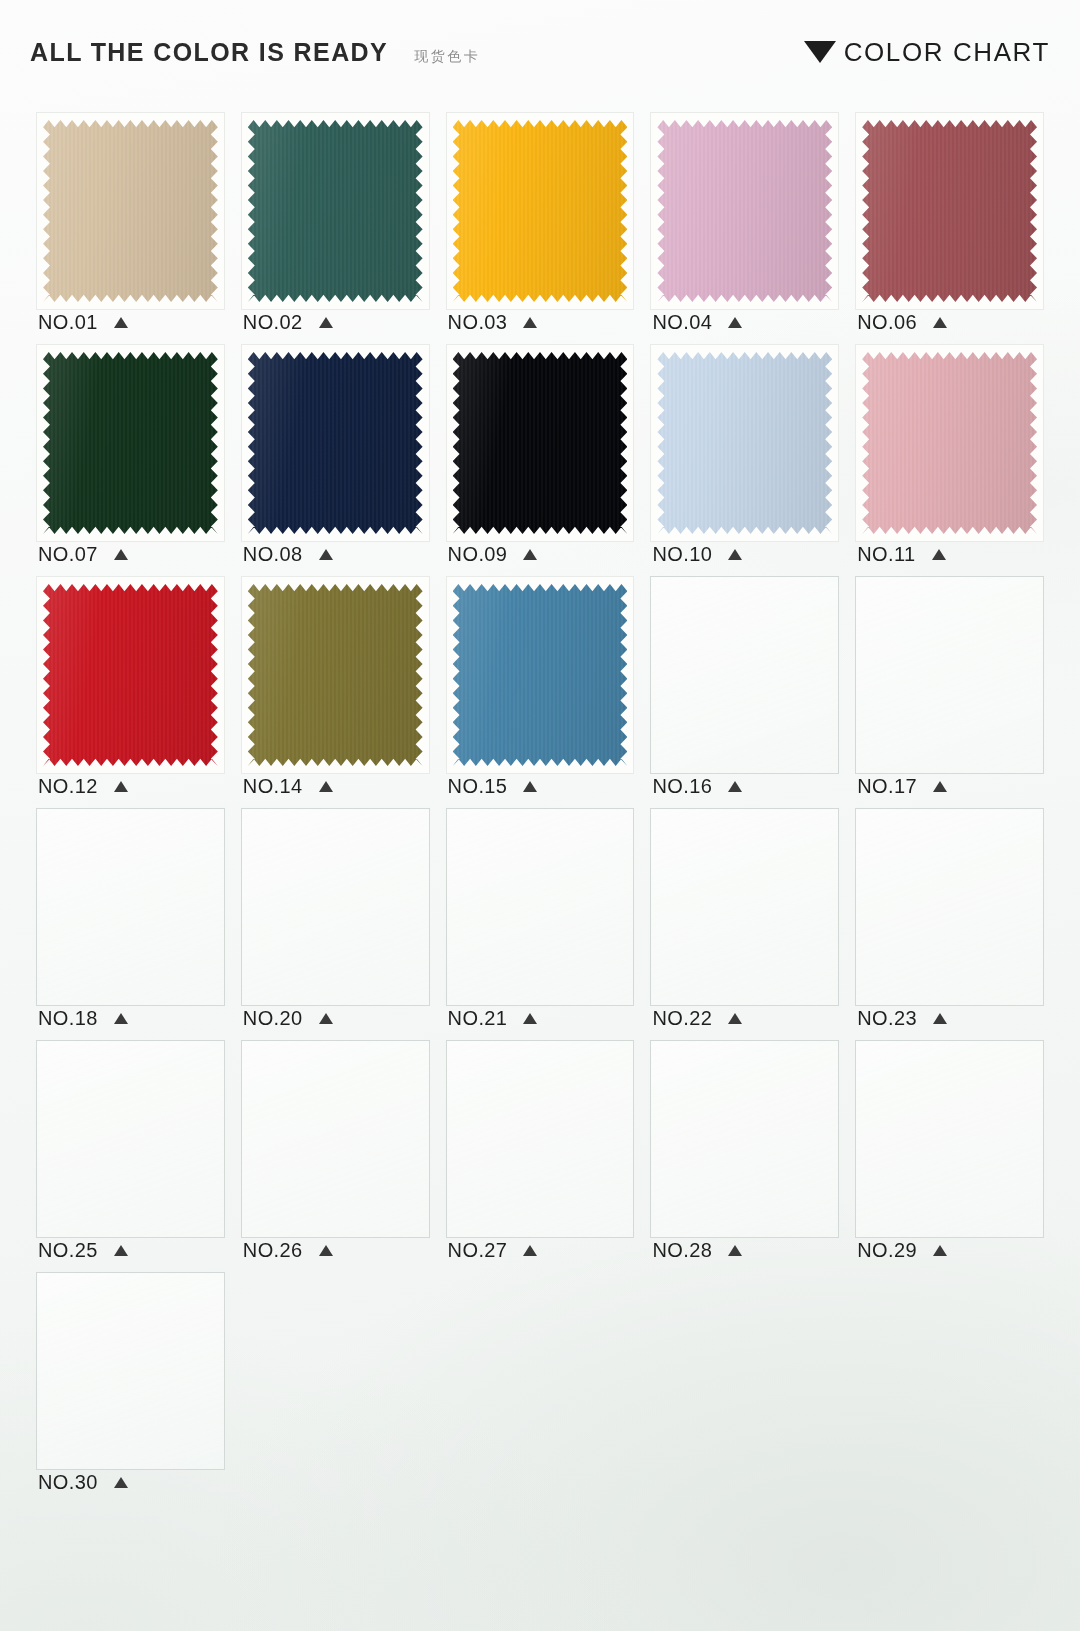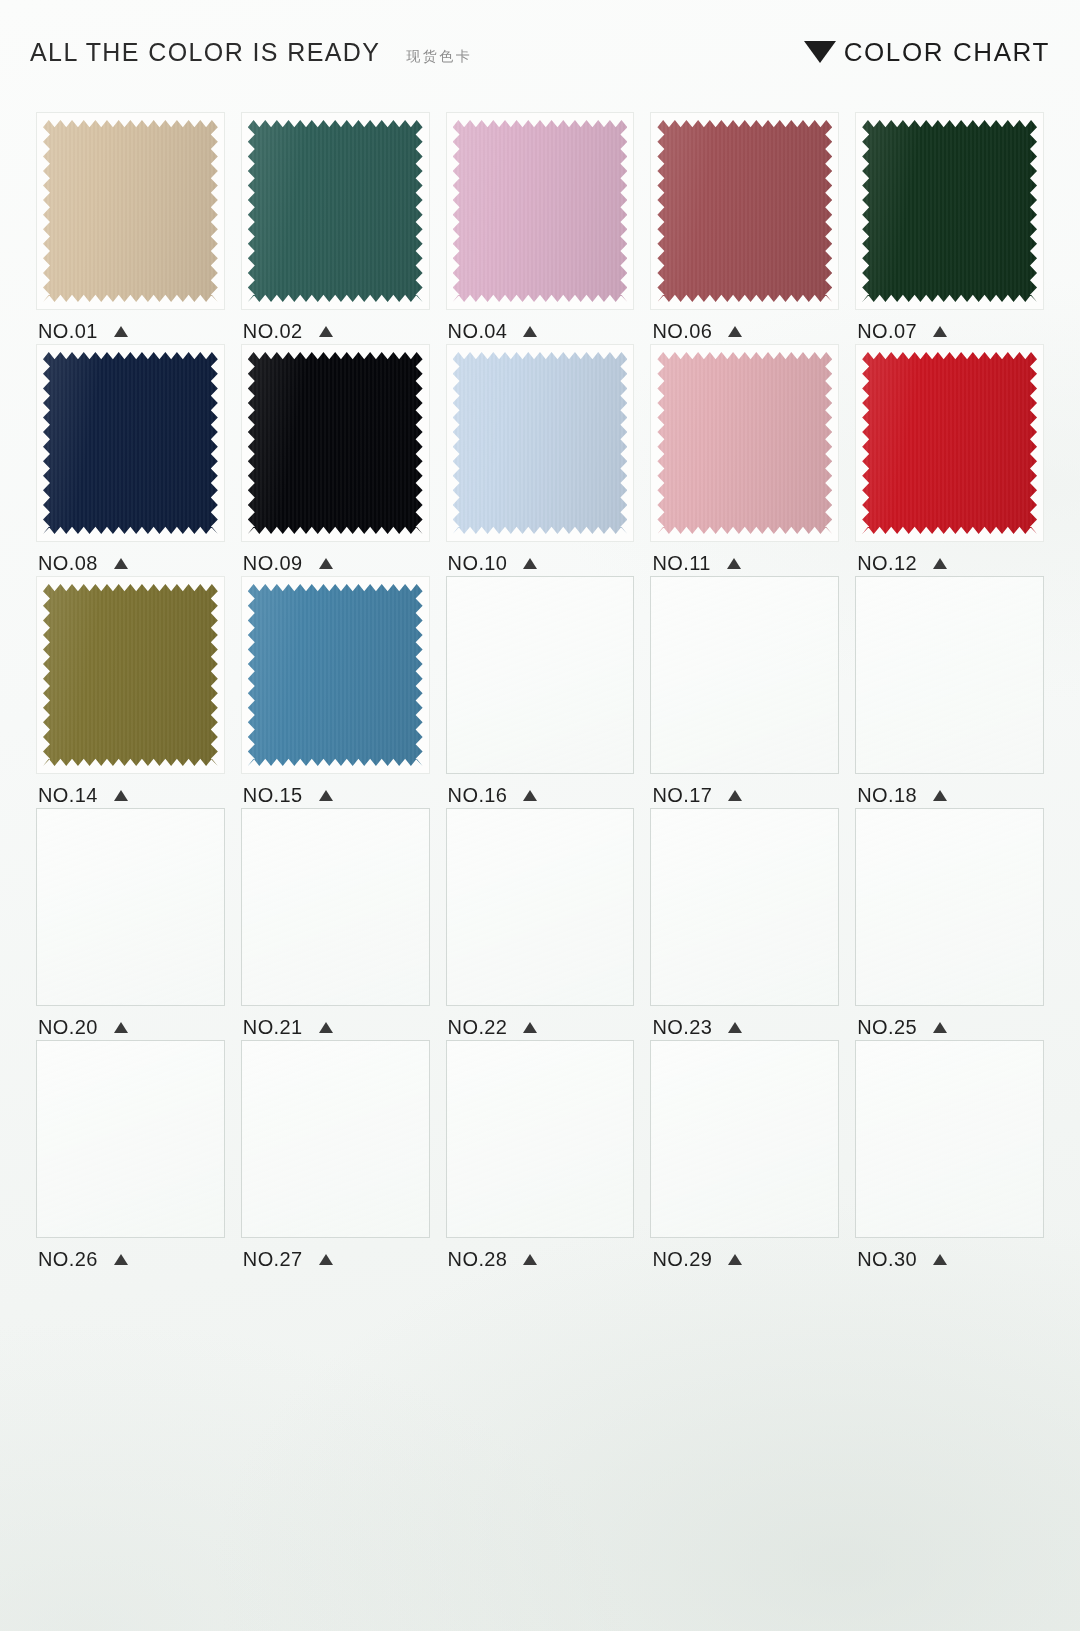--- a/index.html
+++ b/index.html
@@ -39,21 +39,21 @@
   }
   .header-left {
     display: flex;
     align-items: baseline;
     gap: 26px;
   }
   .title-en {
     font-size: 25px;
     letter-spacing: 1.4px;
     color: #2b2b2b;
-    font-weight: 400;
+    font-weight: 700;
     white-space: nowrap;
   }
   .title-cn {
     font-size: 14px;
     letter-spacing: 2.5px;
     color: #8d8d8d;
     font-weight: 400;
     white-space: nowrap;
   }
   .header-right {
@@ -162,21 +162,20 @@
     inset: 0;
     background:
       linear-gradient(100deg, rgba(255,255,255,0.10) 0%, rgba(255,255,255,0.0) 30%,
                       rgba(0,0,0,0.05) 72%, rgba(0,0,0,0.09) 100%),
       repeating-linear-gradient(90deg, rgba(255,255,255,0.035) 0 2px, rgba(0,0,0,0.02) 2px 4px);
     pointer-events: none;
   }
 
   
   .label {
-    margin-top: 9px;
     padding-left: 8px;
     display: flex;
     align-items: center;
     gap: 16px;
     height: 24px;
   }
   .label-text {
     font-size: 20px;
     letter-spacing: 0.4px;
     color: #1f1f1f;
@@ -222,20 +221,29 @@
         <div class="box filled">
           <div class="swatch" style="background: rgb(47, 95, 88);"></div>
         </div>
         <div class="label">
           <span class="label-text">NO.02</span>
           <span class="tri-up"></span>
         </div>
       </div>
       <div class="cell">
         <div class="box filled">
+          <div class="swatch" style="background: rgb(251, 183, 19);"></div>
+        </div>
+        <div class="label">
+          <span class="label-text">NO.03</span>
+          <span class="tri-up"></span>
+        </div>
+      </div>
+      <div class="cell">
+        <div class="box filled">
           <div class="swatch" style="background: rgb(221, 178, 203);"></div>
         </div>
         <div class="label">
           <span class="label-text">NO.04</span>
           <span class="tri-up"></span>
         </div>
       </div>
       <div class="cell">
         <div class="box filled">
           <div class="swatch" style="background: rgb(160, 82, 87);"></div>

